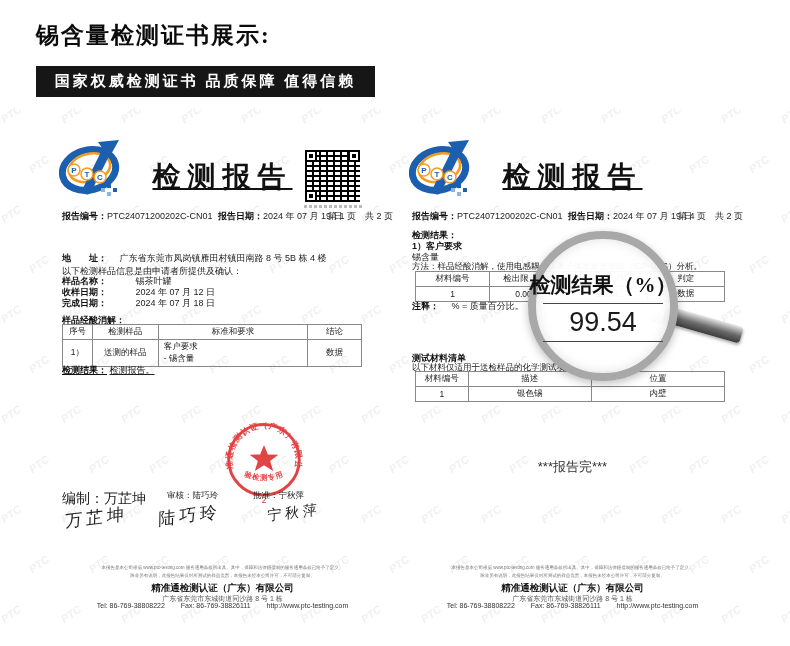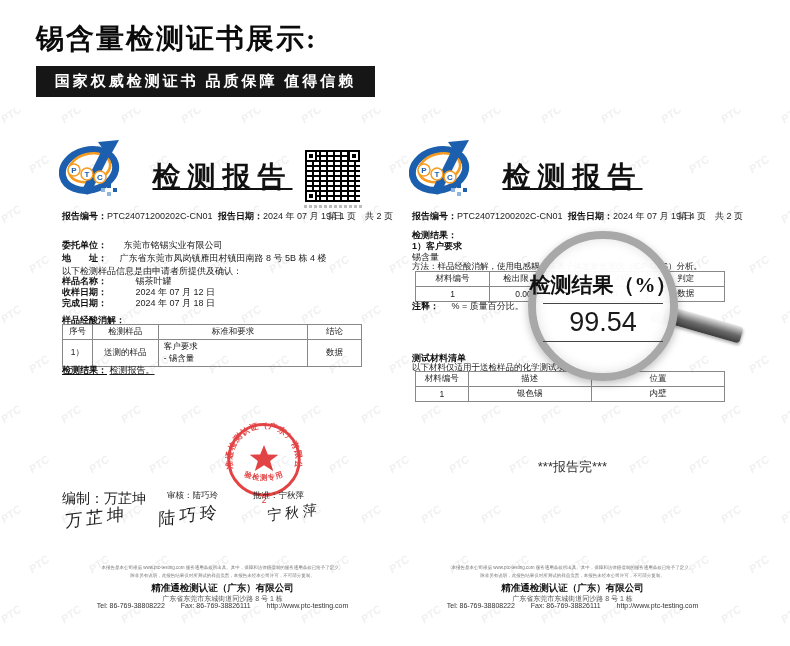--- a/index.html
+++ b/index.html
@@ -1,20 +1,20 @@
 <!DOCTYPE html>
 <html><head>
 <meta charset="utf-8">
 <style>
   html,body{margin:0;padding:0;}
   body{width:790px;height:646px;position:relative;background:#fff;overflow:hidden;
        font-family:"Liberation Sans",sans-serif;color:#222;}
   
   .page-title{position:absolute;left:36px;top:20px;font-family:"Liberation Serif",serif;
-       font-size:28px;font-weight:bold;color:#0b0b0b;letter-spacing:2px;white-space:nowrap;}
+       font-size:23px;font-weight:bold;color:#0b0b0b;letter-spacing:2px;white-space:nowrap;}
   .banner{position:absolute;left:36px;top:66px;width:339px;height:31px;background:#161616;
        color:#fff;font-family:"Liberation Serif",serif;font-weight:bold;font-size:15px;
        letter-spacing:3px;text-align:center;line-height:31px;white-space:nowrap;}
   
   .wm-layer{position:absolute;left:0;top:108px;width:790px;height:538px;pointer-events:none;overflow:hidden;}
   .wm{position:absolute;transform:rotate(-35deg);font-size:11px;font-weight:bold;font-style:italic;
       color:rgba(110,110,110,0.10);}
   
   .cert{position:absolute;top:128px;width:335px;height:500px;font-size:9px;}
   .cert.left{left:55px;} .cert.right{left:405px;}
@@ -249,24 +249,20 @@
   <div class="qr-caption"></div>
 
   <div class="row" style="left:7px;top:82px;">
     <span class="lbl">报告编号：</span><span class="meta-val">PTC24071200202C-CN01</span>
   </div>
   <div class="row" style="left:163px;top:82px;">
     <span class="lbl">报告日期：</span><span>2024 年 07 月 19 日</span>
   </div>
   <div class="row" style="left:273px;top:82px;">第 1 页　共 2 页</div>
 
-  <div class="row" style="left:7px;top:111px;">
-    <span class="lbl">委托单位：</span>
-    <span style="margin-left:14px;">东莞市铭锡实业有限公司</span>
-  </div>
   <div class="row" style="left:7px;top:124px;">
     <span class="lbl">地　　址：</span>
     <span style="margin-left:10px;">广东省东莞市凤岗镇雁田村镇田南路 8 号 5B 栋 4 楼</span>
   </div>
 
   <div class="row" style="left:7px;top:137px;">以下检测样品信息是由申请者所提供及确认：</div>
   <div class="row" style="left:7px;top:147px;">
     <span class="lbl">样品名称：</span>
     <span style="margin-left:26px;">锡茶叶罐</span>
   </div>

